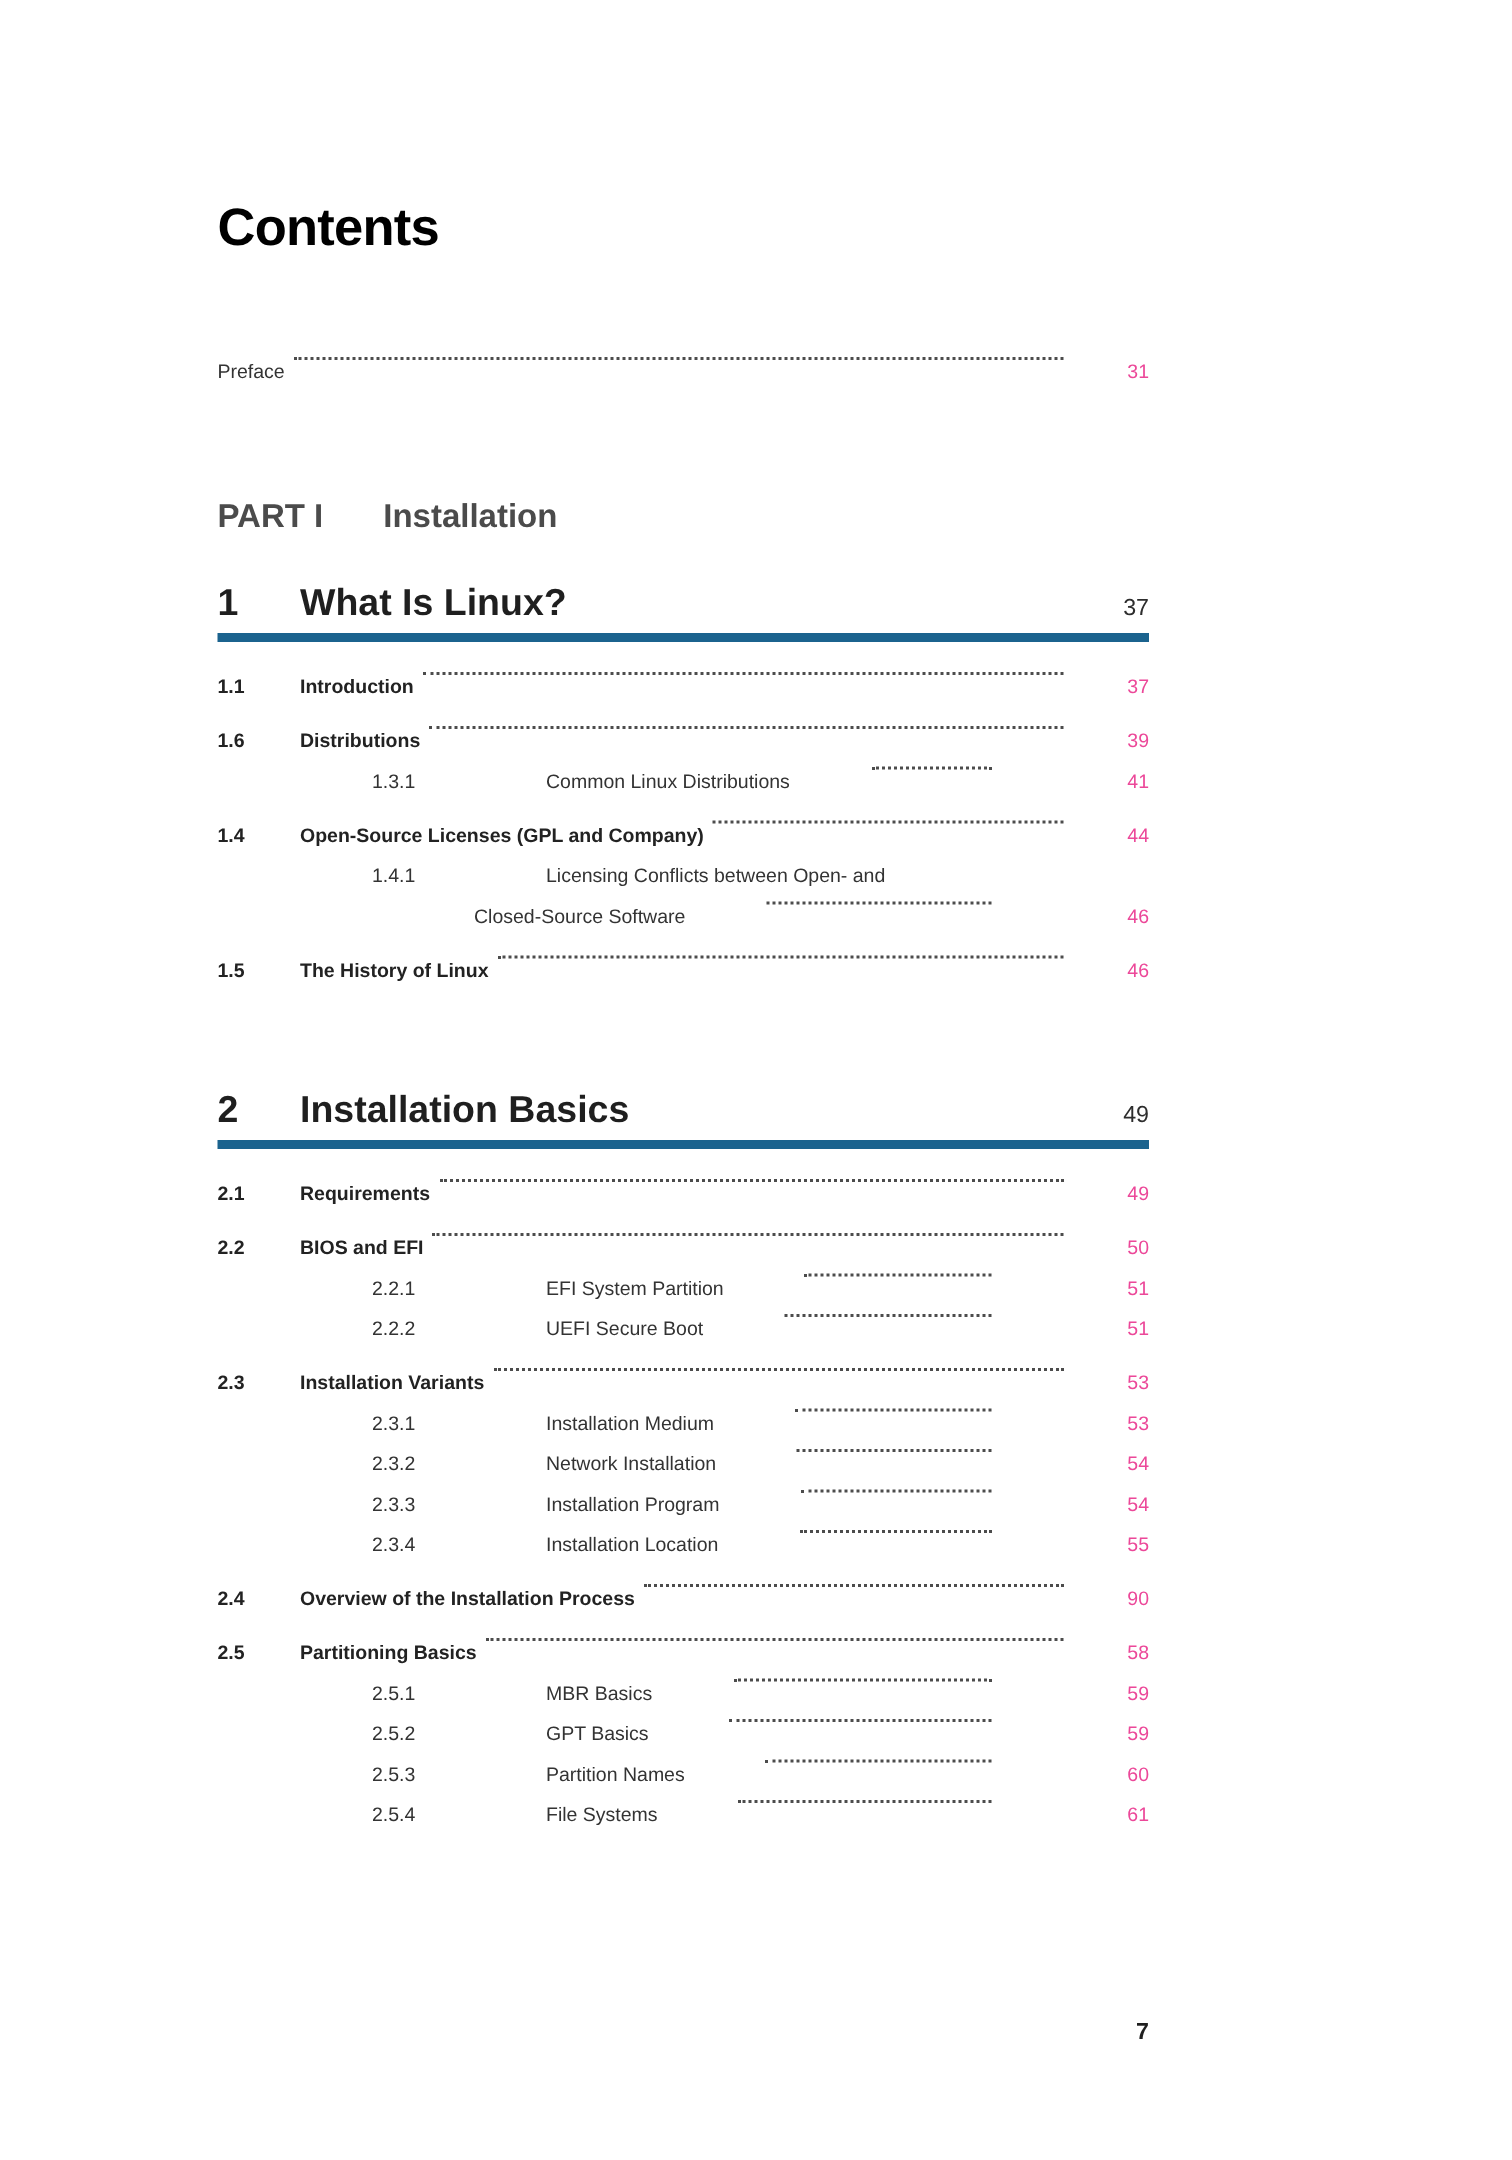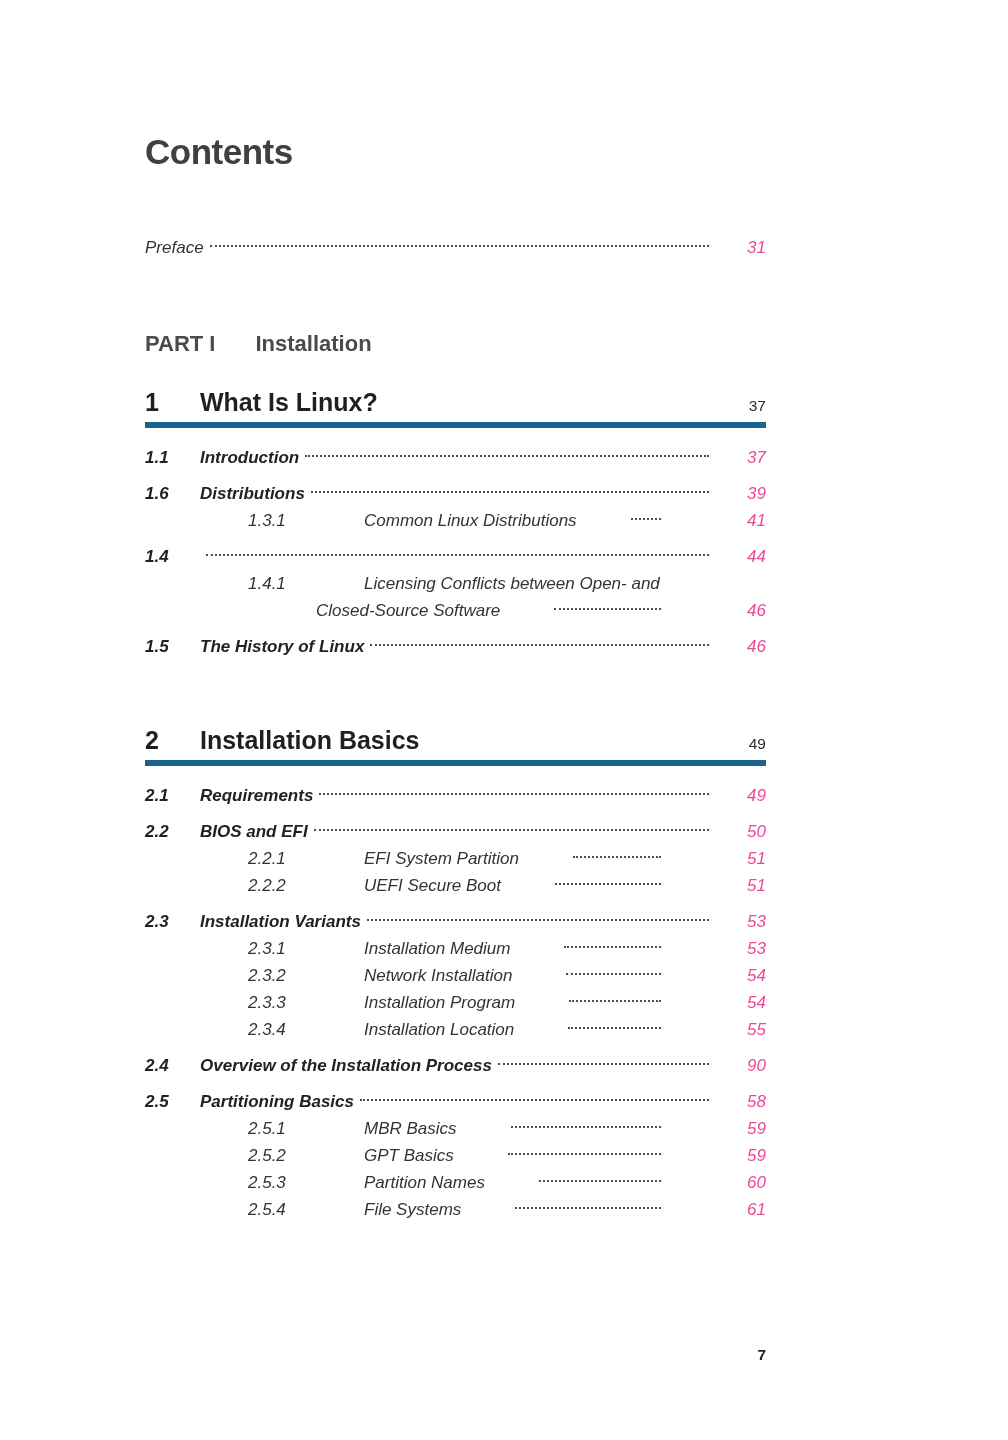--- a/index.html
+++ b/index.html
@@ -21,31 +21,30 @@
     left: 145px; top: 0;
     width: 621px;
   }
   
   .toc-title {
     margin: 0;
     padding-top: 130px;
     font-size: 35px;
     line-height: 44px;
     font-weight: 700;
-    color: #404040;
+    color: #000000;
     letter-spacing: -0.5px;
   }
   
   .toc-row {
     display: flex;
-    align-items: center;
-    font-size: 17px;
+    align-items: flex-start;
+    font-size: 13px;
     line-height: 20px;
     color: #333333;
-    font-style: italic;
   }
   .toc-row .leader {
     flex: 1 1 auto;
     border-bottom: 2px dotted #4c4c4c;
     margin: 0 5px 4px 6px;
     min-width: 12px;
   }
   .toc-row .page-col {
     flex: 0 0 52px;
     text-align: right;
@@ -151,20 +150,21 @@
     <div class="toc-row sub mt-sub">
       <span class="sub-indent"></span>
       <span class="sub-num">1.3.1</span>
       <span class="row-title">Common Linux Distributions</span>
       <span class="leader"></span>
       <span class="page-col">41</span>
     </div>
 
     <div class="toc-row sec mt-sec">
       <span class="num-col">1.4</span>
+      <span class="row-title">Open-Source Licenses (GPL and Company)</span>
       <span class="leader"></span>
       <span class="page-col">44</span>
     </div>
 
     <div class="toc-row sub mt-sub">
       <span class="sub-indent"></span>
       <span class="sub-num">1.4.1</span>
       <span class="row-title">Licensing Conflicts between Open- and</span>
     </div>
 

